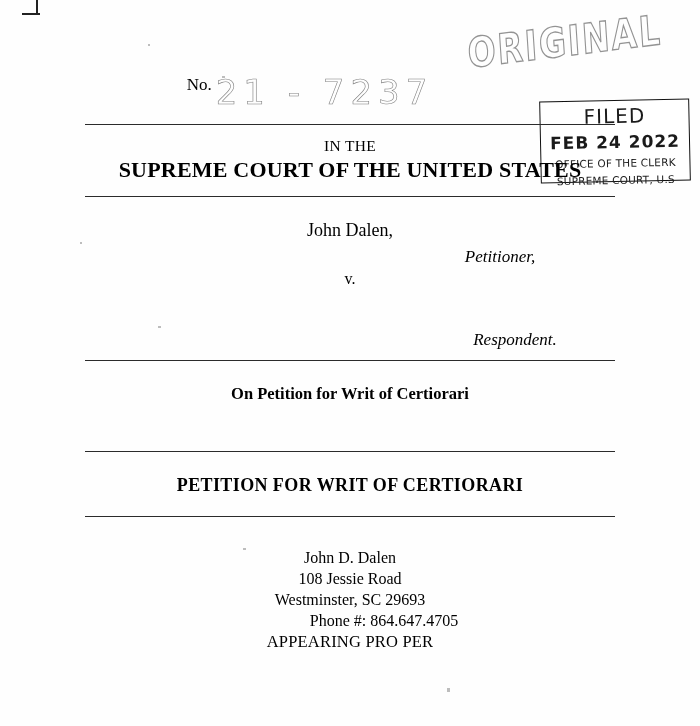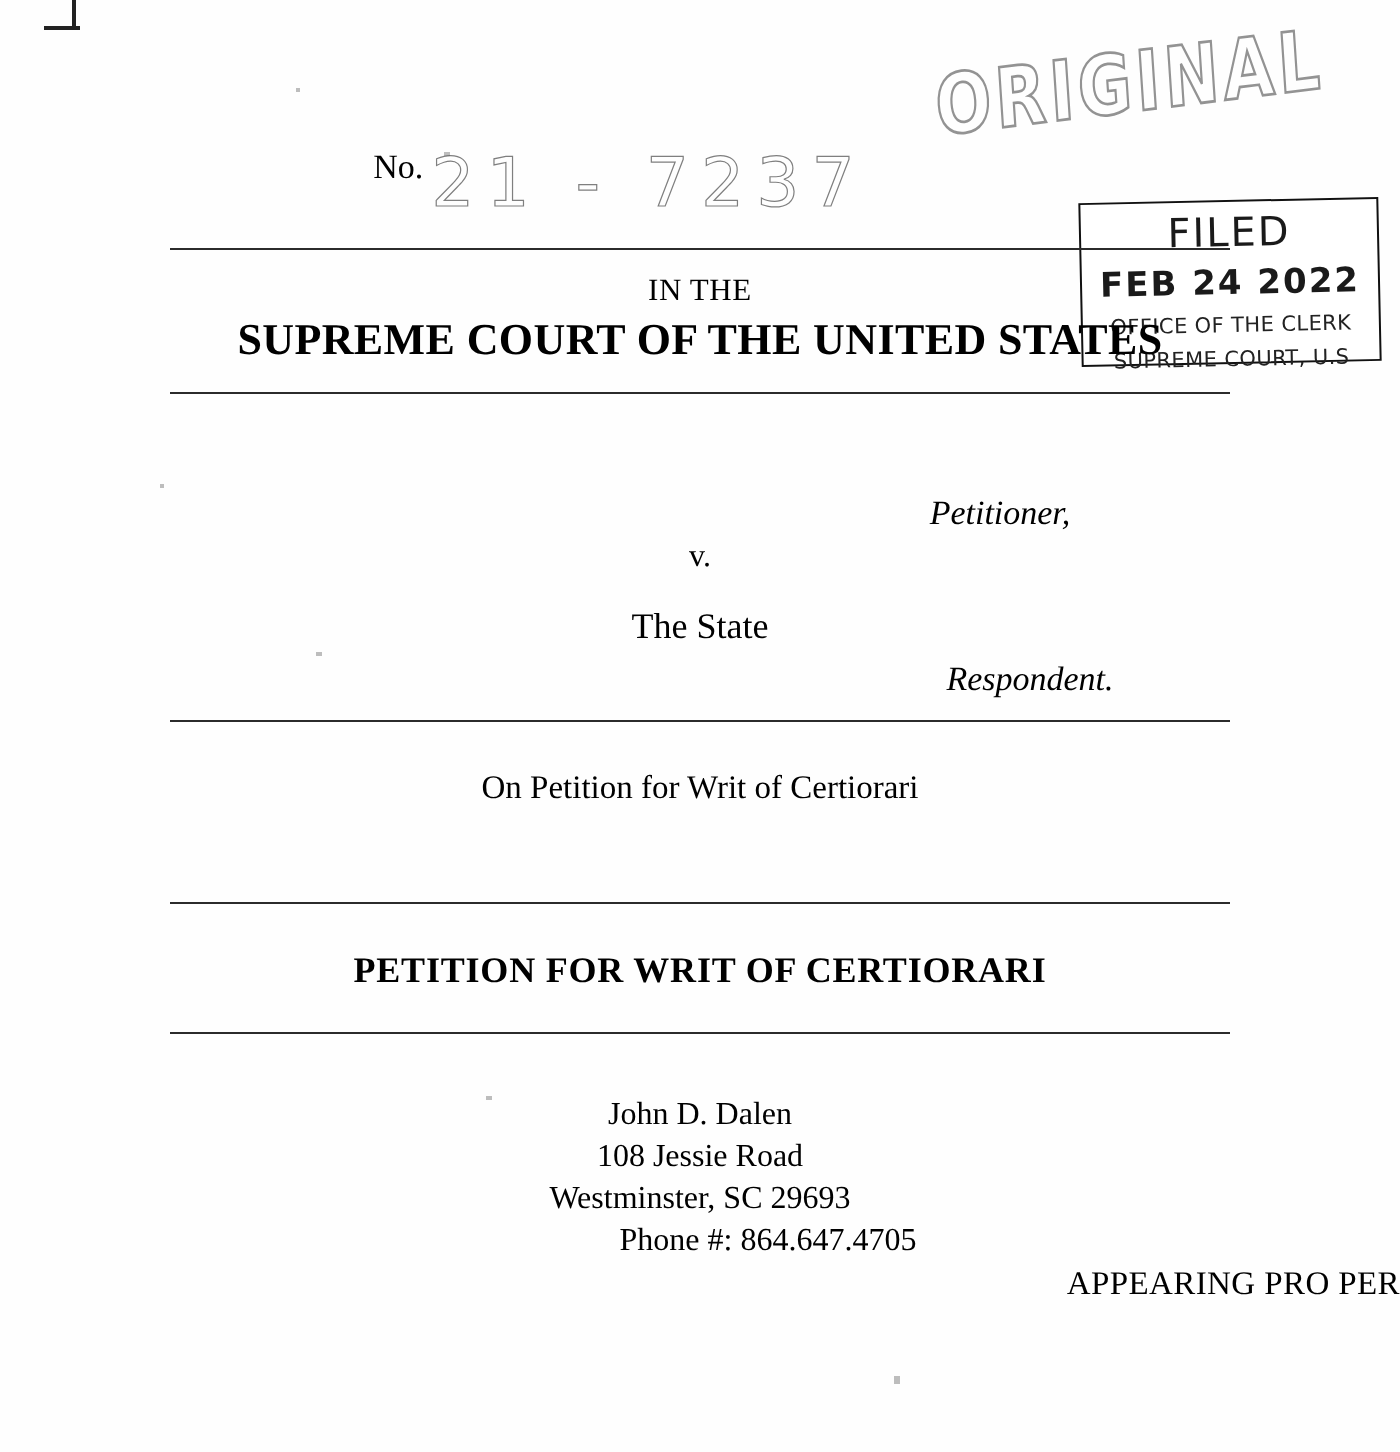--- a/index.html
+++ b/index.html
@@ -171,21 +171,21 @@
     top: 330px;
     font-size: 17px;
     font-style: italic;
     text-align: center;
     padding-left: 165px;
   }
 
   .on-petition-1 {
     top: 384px;
     font-size: 16.5px;
-    font-weight: normal;
+    font-weight: bold;
   }
   .on-petition-2 {
     top: 410px;
     font-size: 16.5px;
     font-weight: bold;
   }
 
   .main-title {
     top: 475px;
     font-size: 18px;
@@ -203,21 +203,21 @@
   }
   .addr.l1 { top: 547px; }
   .addr.l2 { top: 568px; }
   .addr.l3 { top: 589px; }
   .addr.l4 { top: 610px; margin-left: 34px; }
   .appearing {
     position: absolute;
     top: 632px;
     left: 0;
     width: 100%;
-    text-align: right;
+    text-align: center;
     font-size: 16.5px;
     letter-spacing: .2px;
   }
 
   .speck { position: absolute; background: #bdbdbd; }
   .s1 { top: 44px; left: 148px; width: 2px; height: 2px; }
   .s2 { top: 76px; left: 222px; width: 3px; height: 2px; }
   .s3 { top: 242px; left: 80px; width: 2px; height: 2px; }
   .s4 { top: 326px; left: 158px; width: 3px; height: 2px; }
   .s5 { top: 548px; left: 243px; width: 3px; height: 2px; }
@@ -255,23 +255,23 @@
     <div class="filed-office">SUPREME COURT, U.S</div>
   </div>
 
   <div class="rule r1"></div>
 
   <div class="center in-the">IN THE</div>
   <div class="center court-title">SUPREME COURT OF THE UNITED STATES</div>
 
   <div class="rule r2"></div>
 
+  <div class="center party-name">John Dalen,</div>
   <div class="center petitioner">Petitioner,</div>
   <div class="center versus">v.</div>
-  <div class="center party-name2">The State</div>
   <div class="center respondent">Respondent.</div>
 
   <div class="rule r3"></div>
 
   <div class="center on-petition-1">On Petition for Writ of Certiorari</div>
 
   <div class="rule r4"></div>
 
   <div class="center main-title">PETITION FOR WRIT OF CERTIORARI</div>
 

